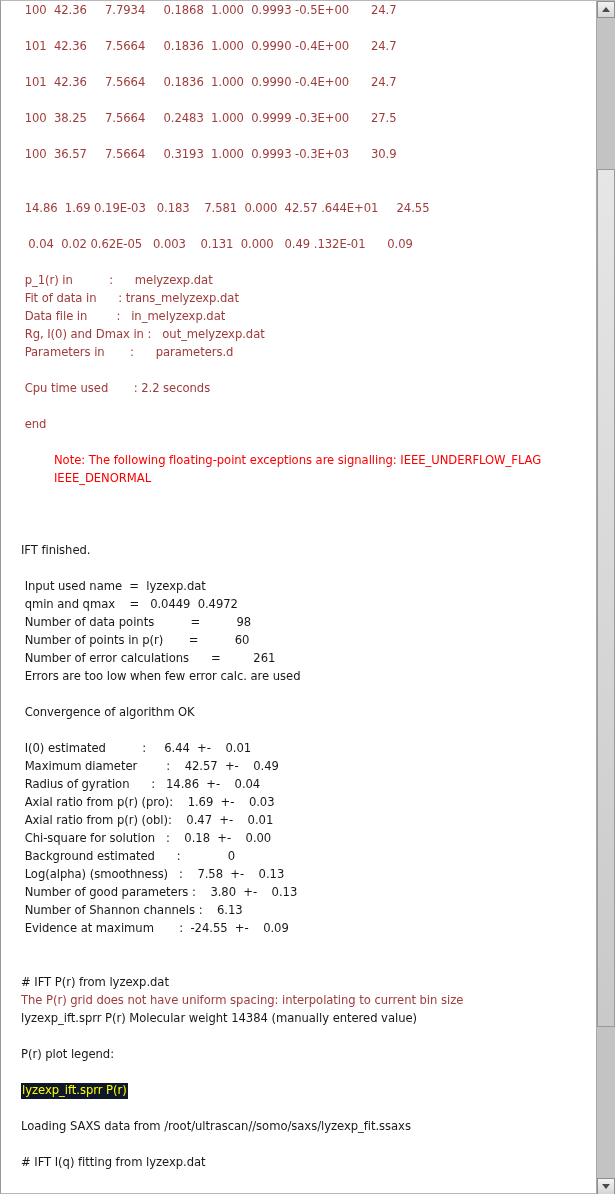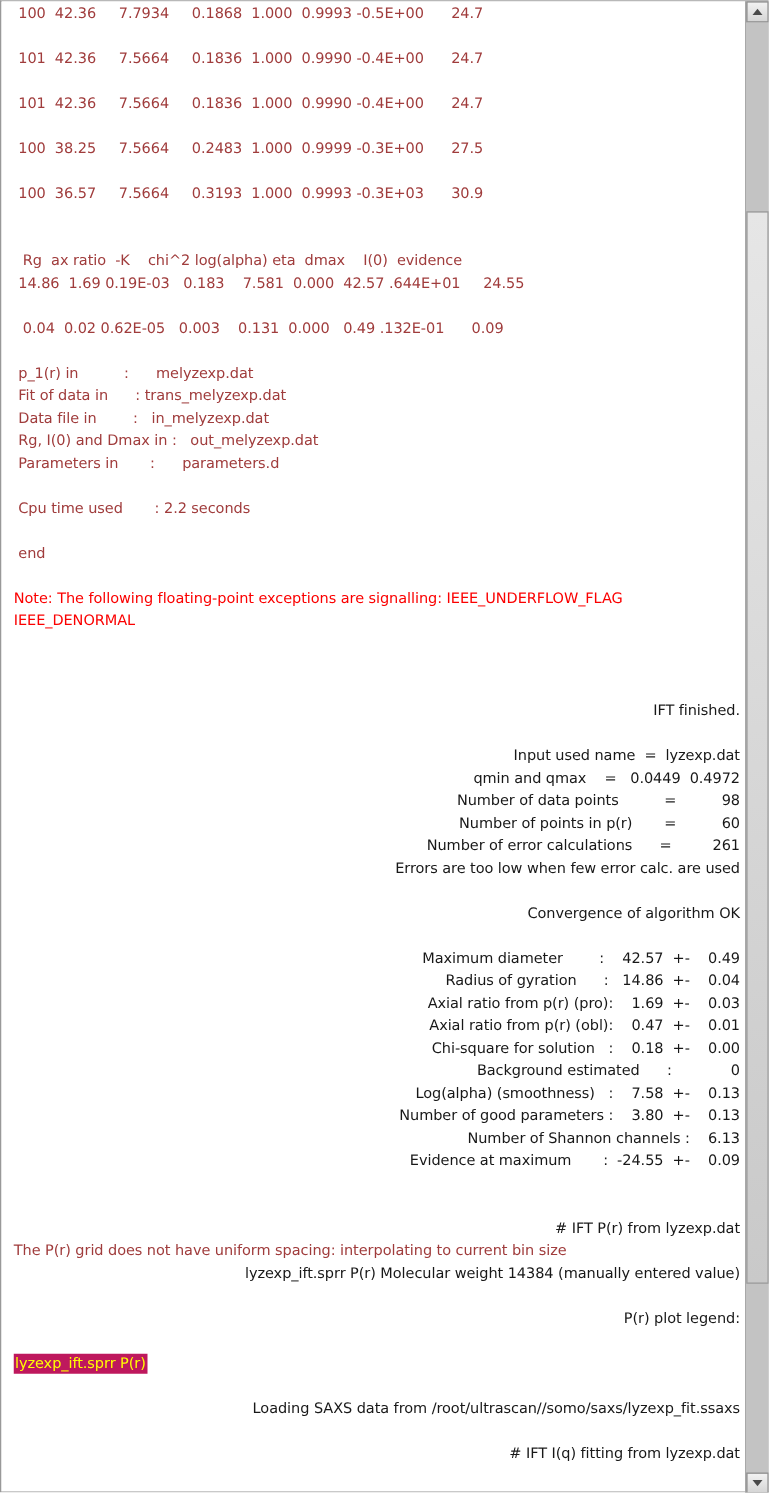--- a/index.html
+++ b/index.html
@@ -24,45 +24,45 @@
     border-top: 1px solid #b8b8b8;
     border-bottom: 1px solid #b8b8b8;
   }
   #console {
     position: absolute;
     left: 0;
     top: 0;
     right: 19px;
     bottom: 0;
     overflow: hidden;
-    padding: 0px 4px 0 10px;
+    padding: 0px 4px 0 20px;
     box-sizing: border-box;
   }
   .line {
     font-size: 11.6px;
     line-height: 18.0px;
     white-space: pre-wrap;
     word-break: break-word;
     letter-spacing: -0.05px;
   }
   .blank {
     height: 18.0px;
     line-height: 18.0px;
     font-size: 11.6px;
   }
   .c-dkred   { color: #a03c3c; }
-  .c-red     { color: #fb0000; }
-  .c-black   { color: #181818; text-align: right; }
+  .c-red     { color: #fb0000; margin-left: 33px; }
+  .c-black   { color: #181818; }
 
   .hl {
     display: inline-block;
     padding: 0px 1px 1px 1px;
     line-height: 15px;
   }
-  .hl-yellow { background: #be185d; color: #ffff00; }
+  .hl-yellow { background: #0f172a; color: #ffff00; }
 
   
   #scrollbar {
     position: absolute;
     top: 0;
     right: 0;
     width: 19px;
     height: 1194px;
     background: #c3c3c3;
     border-left: 1px solid #a8a8a8;
@@ -122,21 +122,20 @@
       <div class="blank"></div>
       <div class="line c-dkred"> 101  42.36     7.5664     0.1836  1.000  0.9990 -0.4E+00      24.7</div>
       <div class="blank"></div>
       <div class="line c-dkred"> 101  42.36     7.5664     0.1836  1.000  0.9990 -0.4E+00      24.7</div>
       <div class="blank"></div>
       <div class="line c-dkred"> 100  38.25     7.5664     0.2483  1.000  0.9999 -0.3E+00      27.5</div>
       <div class="blank"></div>
       <div class="line c-dkred"> 100  36.57     7.5664     0.3193  1.000  0.9993 -0.3E+03      30.9</div>
       <div class="blank"></div>
       <div class="blank"></div>
-      <div class="line c-dkred">  Rg  ax ratio  -K    chi^2 log(alpha) eta  dmax    I(0)  evidence</div>
       <div class="line c-dkred"> 14.86  1.69 0.19E-03   0.183    7.581  0.000  42.57 .644E+01     24.55</div>
       <div class="blank"></div>
       <div class="line c-dkred">  0.04  0.02 0.62E-05   0.003    0.131  0.000   0.49 .132E-01      0.09</div>
       <div class="blank"></div>
       <div class="line c-dkred"> p_1(r) in          :      melyzexp.dat</div>
       <div class="line c-dkred"> Fit of data in      : trans_melyzexp.dat</div>
       <div class="line c-dkred"> Data file in        :   in_melyzexp.dat</div>
       <div class="line c-dkred"> Rg, I(0) and Dmax in :   out_melyzexp.dat</div>
       <div class="line c-dkred"> Parameters in       :      parameters.d</div>
       <div class="blank"></div>
@@ -152,20 +151,21 @@
       <div class="blank"></div>
       <div class="line c-black"> Input used name  =  lyzexp.dat</div>
       <div class="line c-black"> qmin and qmax    =   0.0449  0.4972</div>
       <div class="line c-black"> Number of data points          =          98</div>
       <div class="line c-black"> Number of points in p(r)       =          60</div>
       <div class="line c-black"> Number of error calculations      =         261</div>
       <div class="line c-black"> Errors are too low when few error calc. are used</div>
       <div class="blank"></div>
       <div class="line c-black"> Convergence of algorithm OK</div>
       <div class="blank"></div>
+      <div class="line c-black"> I(0) estimated          :     6.44  +-    0.01</div>
       <div class="line c-black"> Maximum diameter        :    42.57  +-    0.49</div>
       <div class="line c-black"> Radius of gyration      :   14.86  +-    0.04</div>
       <div class="line c-black"> Axial ratio from p(r) (pro):    1.69  +-    0.03</div>
       <div class="line c-black"> Axial ratio from p(r) (obl):    0.47  +-    0.01</div>
       <div class="line c-black"> Chi-square for solution   :    0.18  +-    0.00</div>
       <div class="line c-black"> Background estimated      :             0</div>
       <div class="line c-black"> Log(alpha) (smoothness)   :    7.58  +-    0.13</div>
       <div class="line c-black"> Number of good parameters :    3.80  +-    0.13</div>
       <div class="line c-black"> Number of Shannon channels :    6.13</div>
       <div class="line c-black"> Evidence at maximum       :  -24.55  +-    0.09</div>

